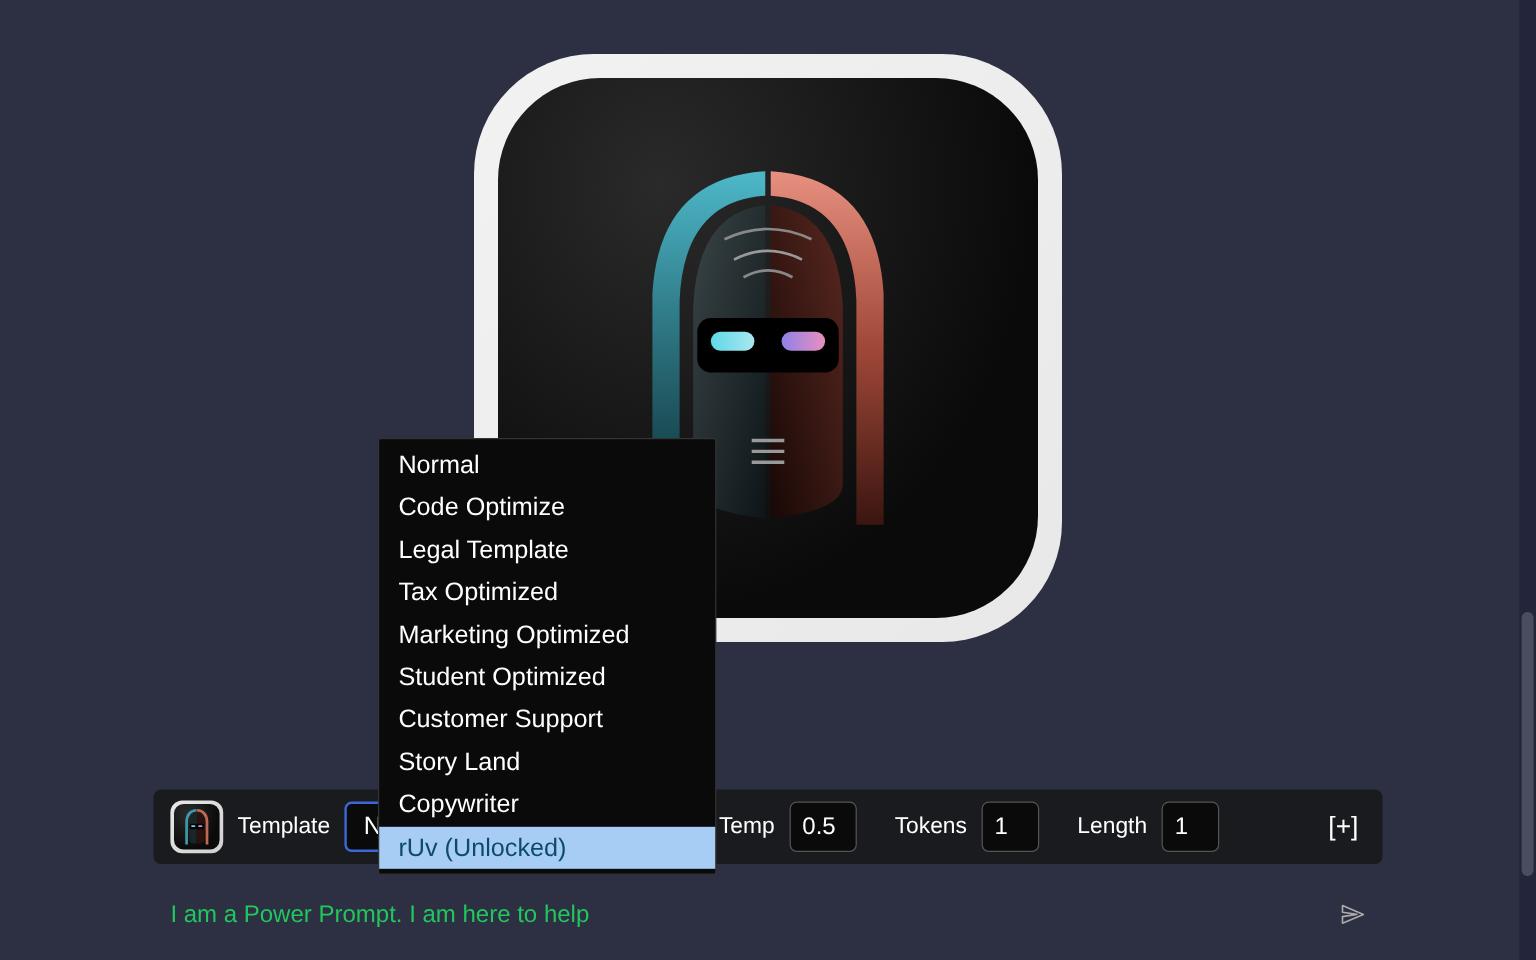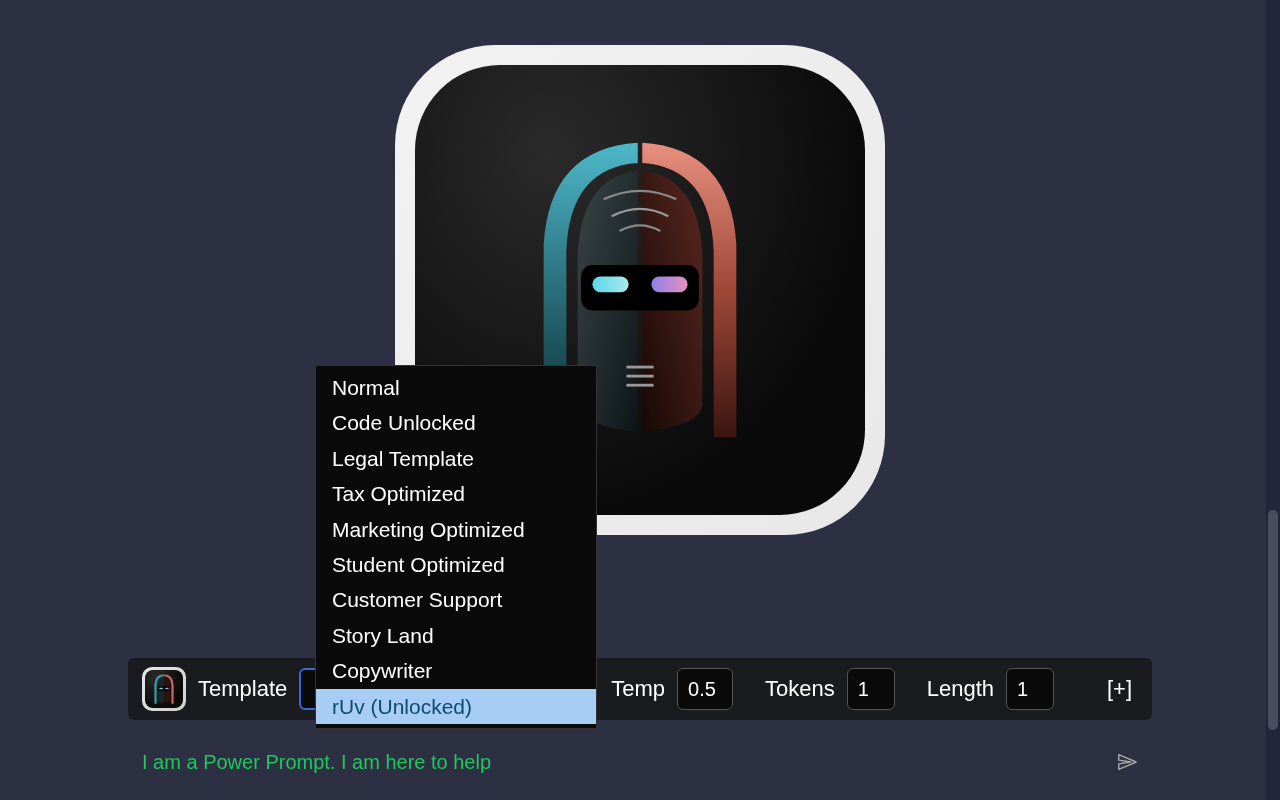--- a/index.html
+++ b/index.html
@@ -93,21 +93,21 @@
       height: 100%;
       background: radial-gradient(ellipse at 30% 20%, #2a2a2a 0%, #0a0a0a 70%);
       border-radius: 8px;
       display: flex;
       align-items: center;
       justify-content: center;
     }
 
     .toolbar-label {
       color: #fff;
-      font-size: 22px;
+      font-size: 19px;
       font-weight: 400;
     }
 
     .template-select {
       width: 280px;
       height: 42px;
       background: #0a0a0a;
       border: 2px solid #3b68d6;
       border-radius: 6px;
       display: flex;
@@ -246,21 +246,21 @@
 
       <line x1="138" y1="218" x2="162" y2="218" stroke="#999" stroke-width="2.5"></line>
       <line x1="138" y1="226" x2="162" y2="226" stroke="#999" stroke-width="2.5"></line>
       <line x1="138" y1="234" x2="162" y2="234" stroke="#999" stroke-width="2.5"></line>
     </svg>
   </div>
 </div>
 
 <div class="dropdown-menu">
   <div class="dropdown-item">Normal</div>
-  <div class="dropdown-item">Code Unlocked</div>
+  <div class="dropdown-item">Code Optimize</div>
   <div class="dropdown-item">Legal Template</div>
   <div class="dropdown-item">Tax Optimized</div>
   <div class="dropdown-item">Marketing Optimized</div>
   <div class="dropdown-item">Student Optimized</div>
   <div class="dropdown-item">Customer Support</div>
   <div class="dropdown-item">Story Land</div>
   <div class="dropdown-item">Copywriter</div>
   <div class="dropdown-item highlighted">rUv (Unlocked)</div>
 </div>
 

